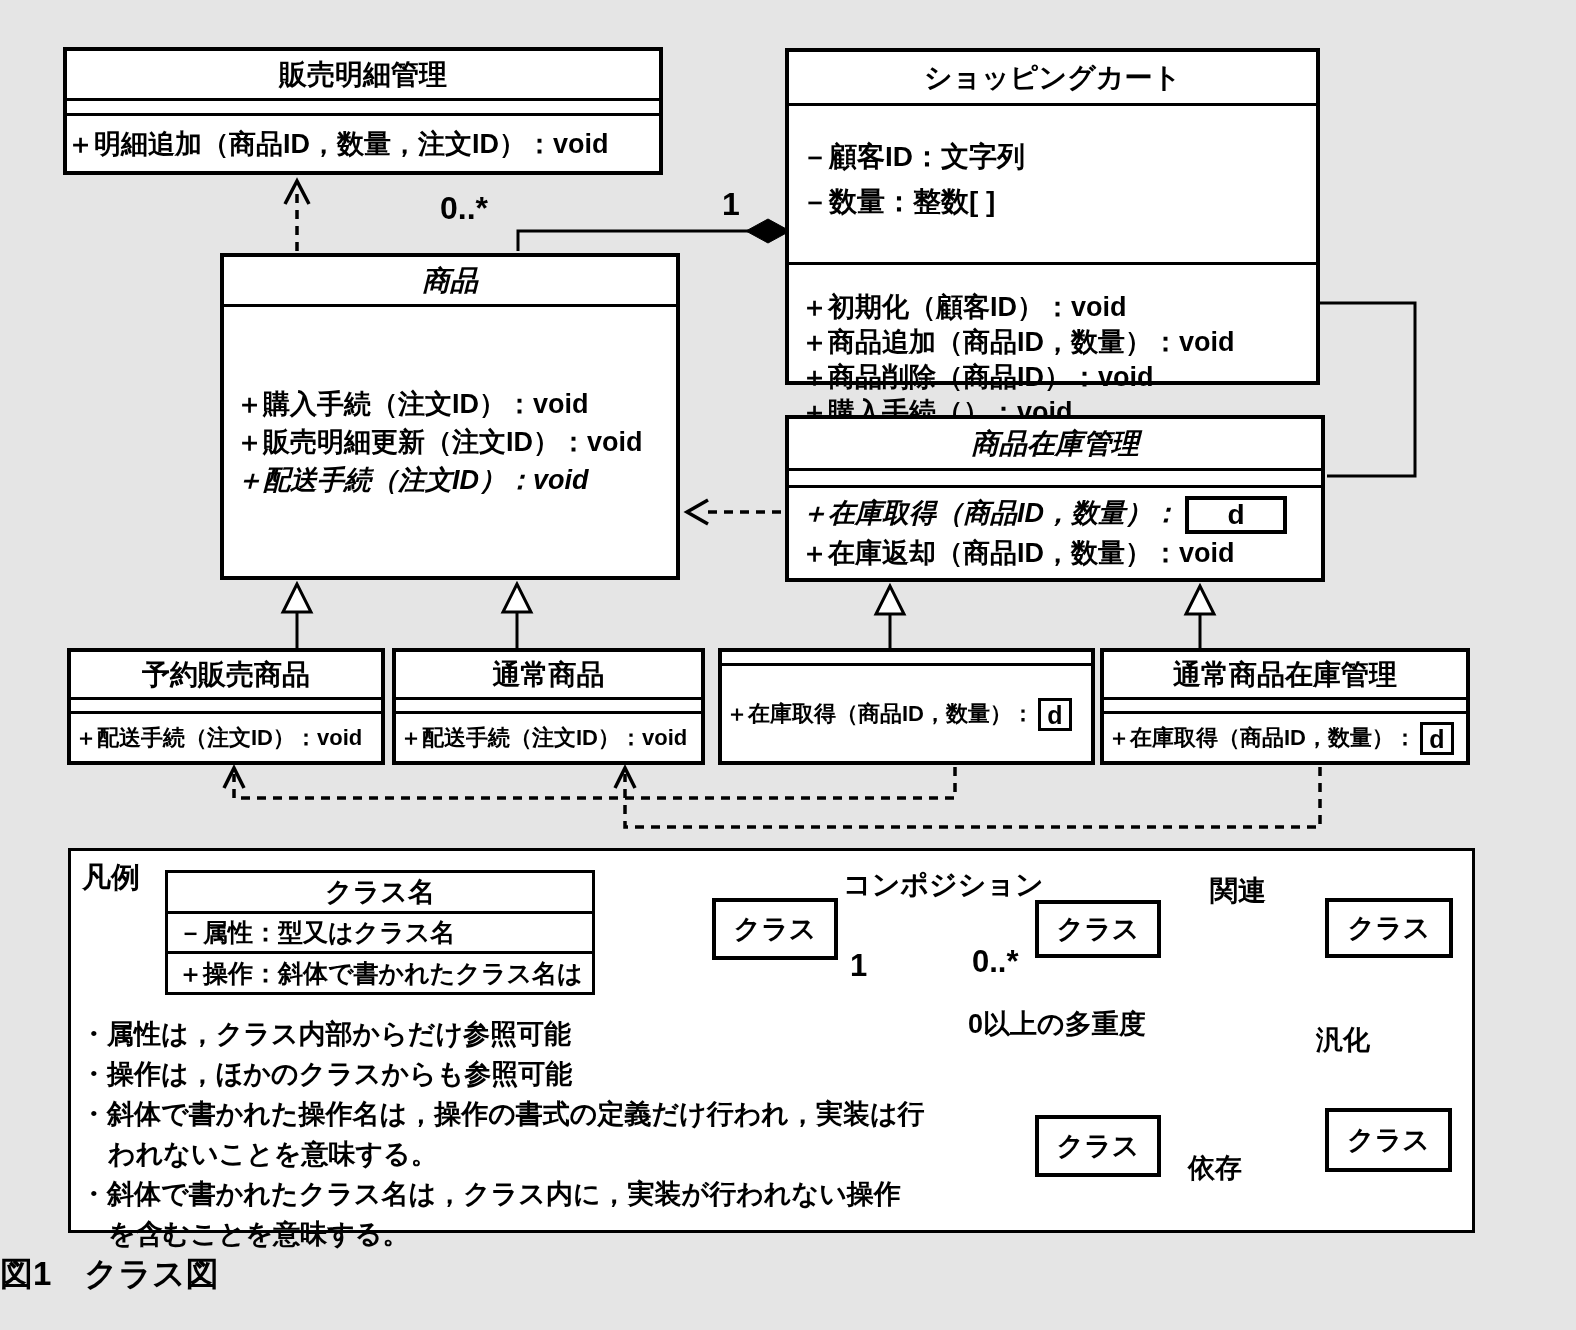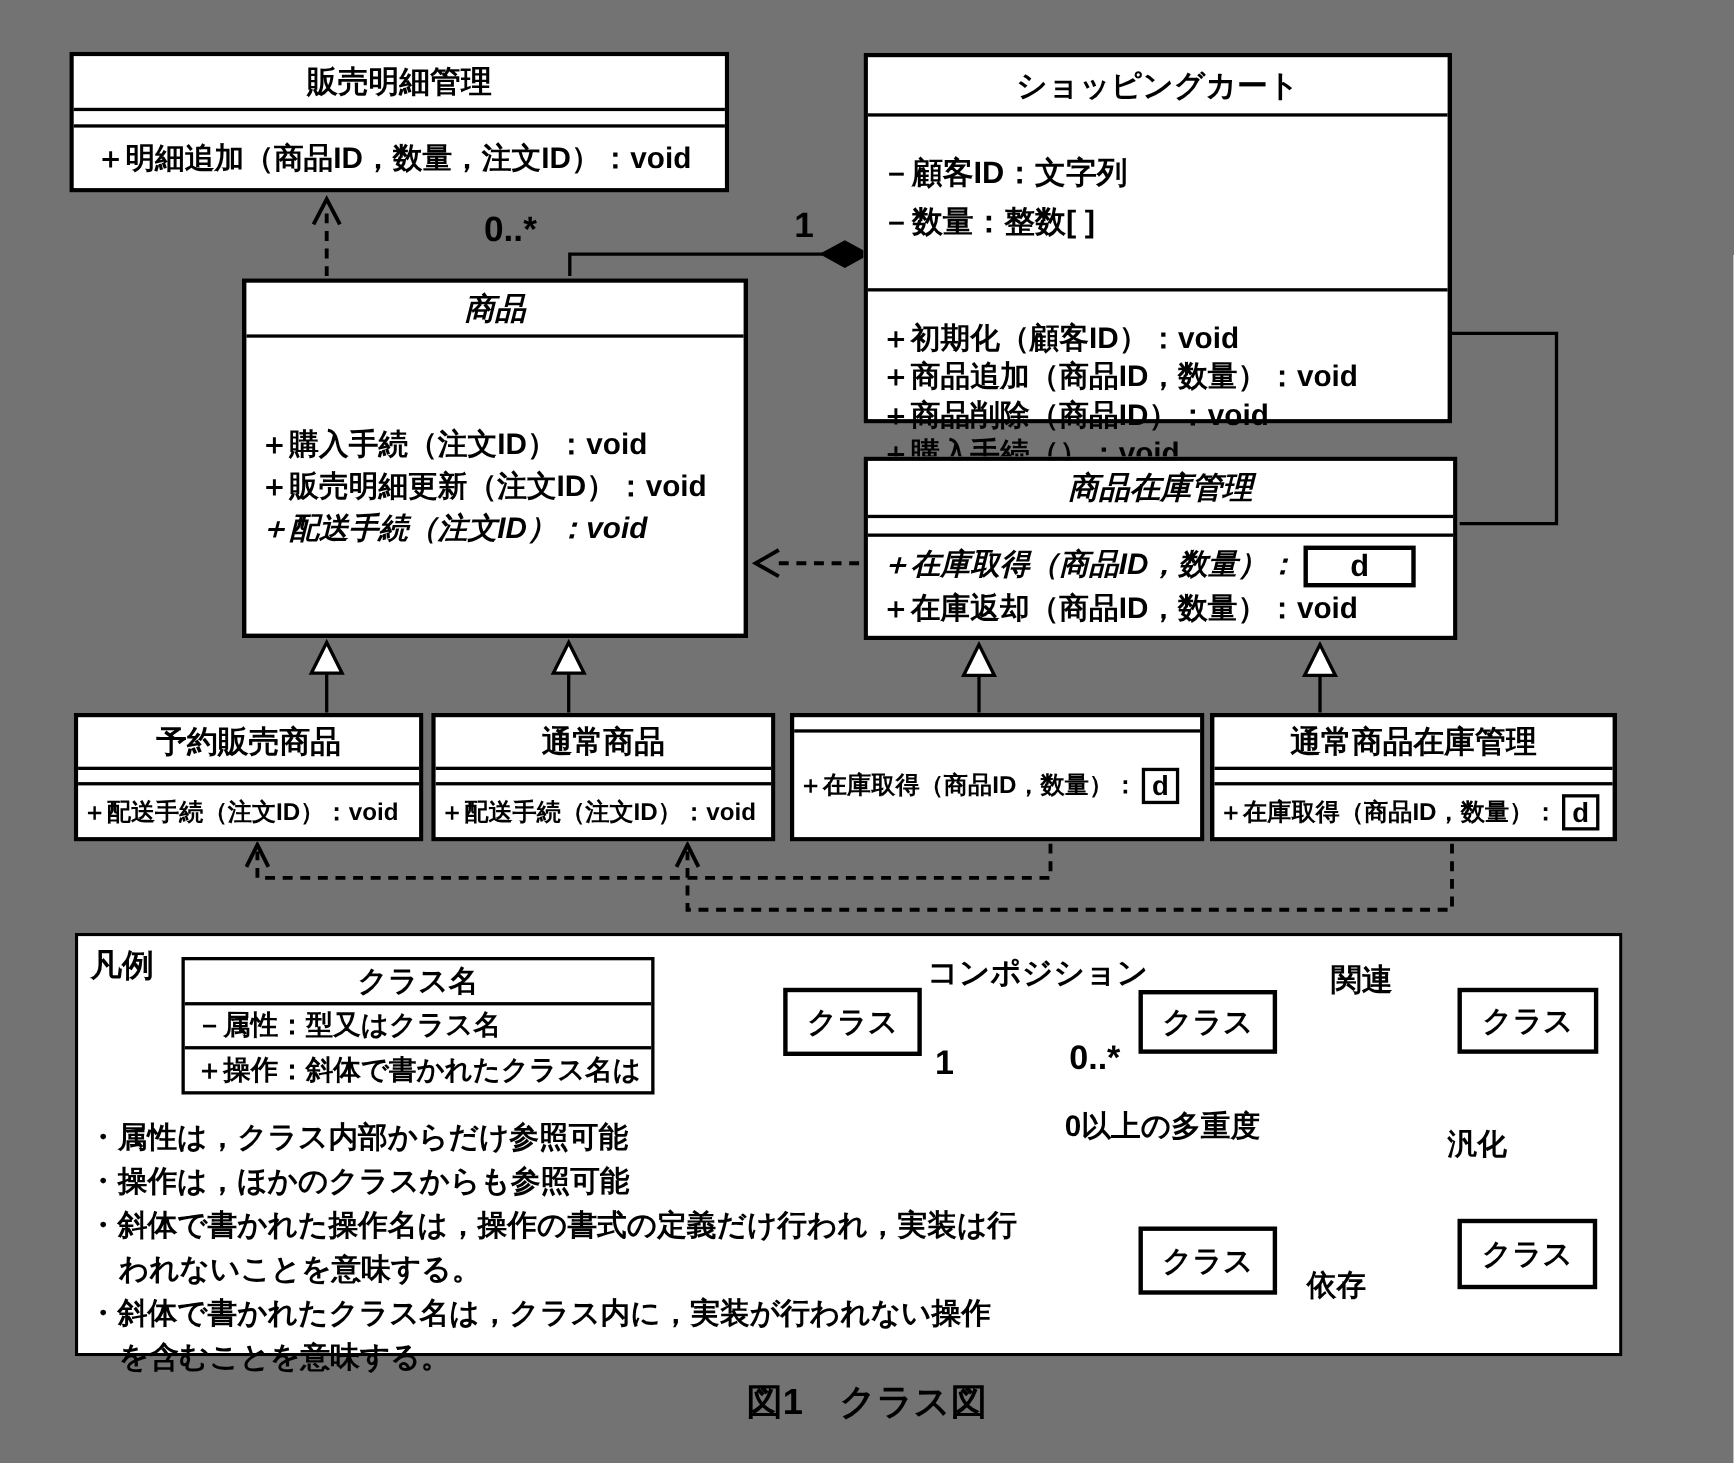--- a/index.html
+++ b/index.html
@@ -1,46 +1,46 @@
 <!DOCTYPE html>
 <html><head>
 <meta charset="utf-8">
 <style>
   html,body{margin:0;padding:0;background:#fff;}
   body{font-family:"Liberation Sans","DejaVu Sans",sans-serif;color:#000;}
-  #canvas{position:relative;width:1576px;height:1330px;background:#737373;overflow:hidden;}
+  #canvas{position:relative;width:1576px;height:1330px;background:#e5e5e5;overflow:hidden;}
   #wires{position:absolute;left:0;top:0;z-index:1;}
   .solid{stroke:#000;stroke-width:3;fill:none;}
   .dash{stroke:#000;stroke-width:3.5;stroke-dasharray:9 7;fill:none;}
   .arrow{stroke:#000;stroke-width:3.5;fill:none;}
   .tri{fill:#fff;stroke:#000;stroke-width:3;}
   .dia{fill:#000;stroke:#000;}
   .cls{position:absolute;background:#fff;border:4px solid #000;box-sizing:border-box;
        display:flex;flex-direction:column;z-index:2;font-weight:bold;}
   .t{border-bottom:3px solid #000;display:flex;align-items:center;justify-content:center;
      font-size:28px;font-weight:bold;box-sizing:border-box;flex:0 0 auto;}
   .empty{border-bottom:3px solid #000;box-sizing:border-box;flex:0 0 auto;}
   .a{border-bottom:3px solid #000;box-sizing:border-box;padding:5px 12px 0 12px;flex:0 0 auto;}
-  .o{flex:1 1 auto;display:flex;flex-direction:column;justify-content:center;padding:2px 20px;}
+  .o{flex:1 1 auto;display:flex;flex-direction:column;justify-content:center;padding:2px 0;}
   .ln{font-weight:bold;white-space:nowrap;line-height:38px;font-size:27px;}
   .lh44{line-height:45px;font-size:28px;}
   .lh36{line-height:35px;font-size:27px;}
   .sm .ln{font-size:22px;}
   .italic{font-style:italic;}
   .ans{display:inline-flex;align-items:center;justify-content:center;border:4px solid #000;
        font-weight:bold;font-style:normal;vertical-align:middle;box-sizing:border-box;}
   .ans-lg{width:102px;height:38px;font-size:28px;margin-left:6px;}
   .ans-sm{width:34px;height:33px;font-size:25px;border-width:3px;margin-left:4px;}
   .lbl{position:absolute;z-index:3;font-weight:bold;white-space:nowrap;}
   .legendbox{position:absolute;border:3px solid #000;background:#fff;z-index:2;box-sizing:border-box;}
   .mini{position:absolute;border:4px solid #000;background:#fff;z-index:3;box-sizing:border-box;
         display:flex;align-items:center;justify-content:center;font-size:27px;font-weight:bold;}
   .notes{position:absolute;z-index:3;font-size:27px;font-weight:bold;line-height:40px;width:845px;}
   .notes div{padding-left:28px;text-indent:-28px;}
-  .caption{position:absolute;width:100%;text-align:center;font-size:33px;font-weight:bold;z-index:3;}
+  .caption{position:absolute;width:100%;text-align:left;font-size:33px;font-weight:bold;z-index:3;}
 </style>
 </head>
 <body>
 
 <div id="canvas">
 
   <svg id="wires" width="1576" height="1330">
      販売明細管理 --&gt;
     <line class="dash" x1="297" y1="251" x2="297" y2="188"></line>
     <polyline class="arrow" points="285,204 297,181 309,204"></polyline>

